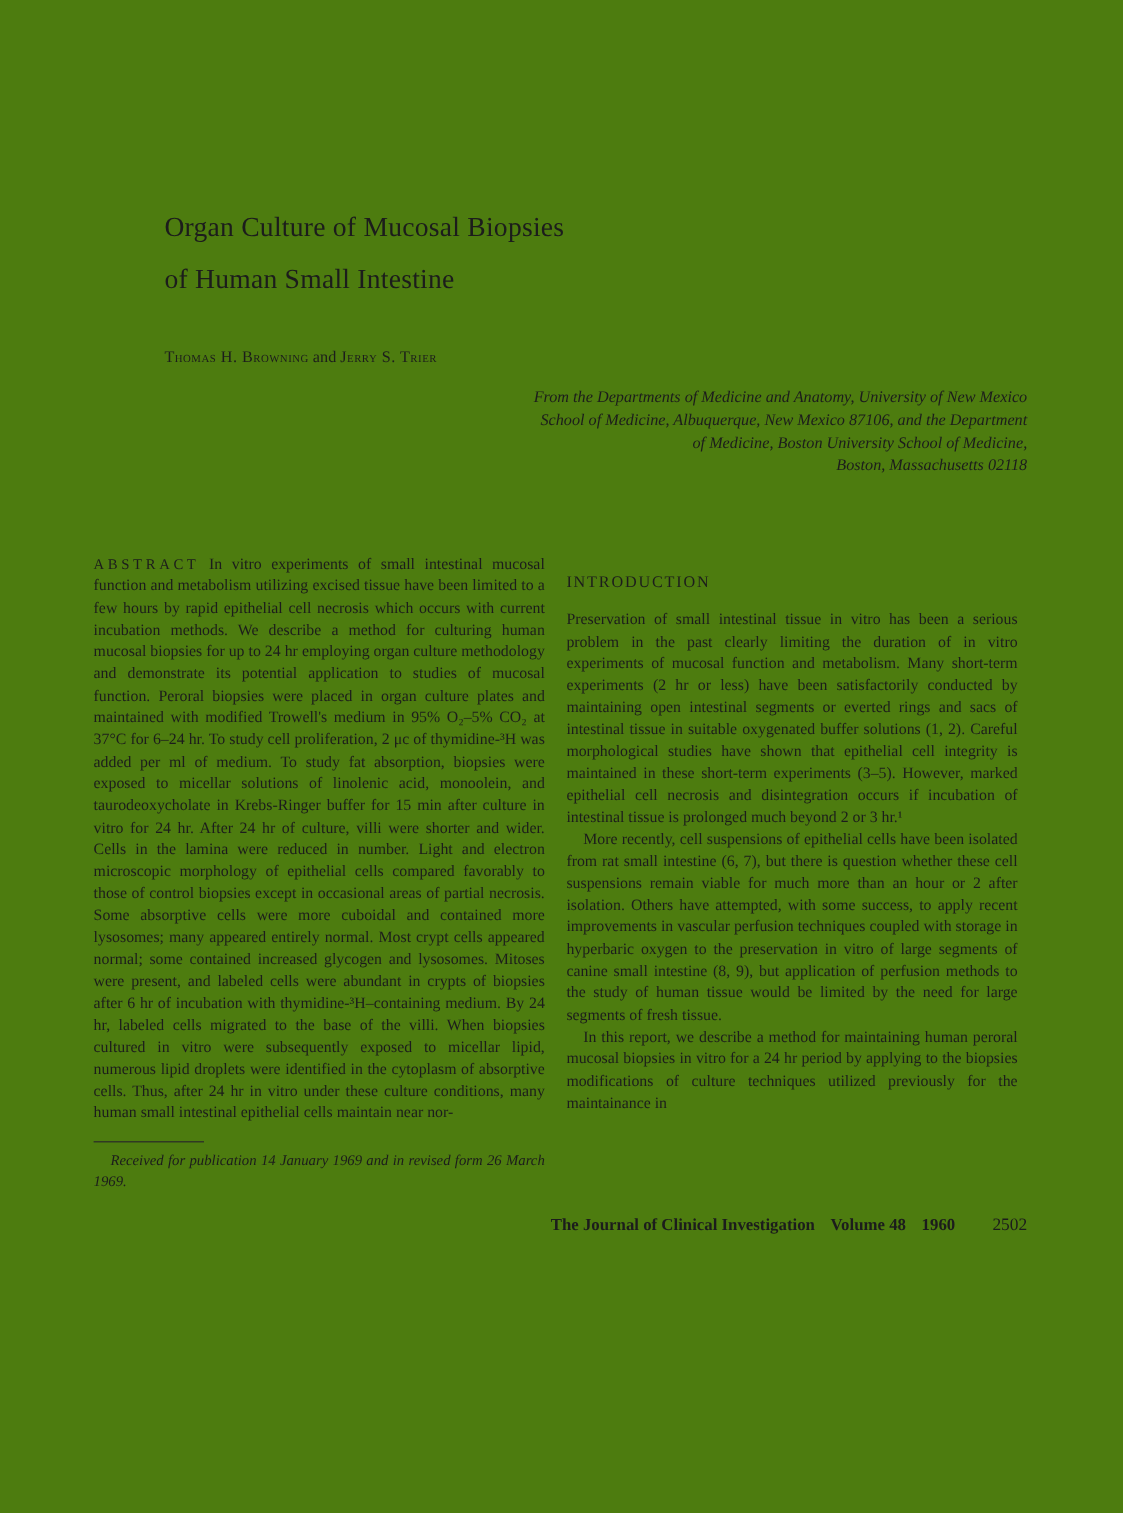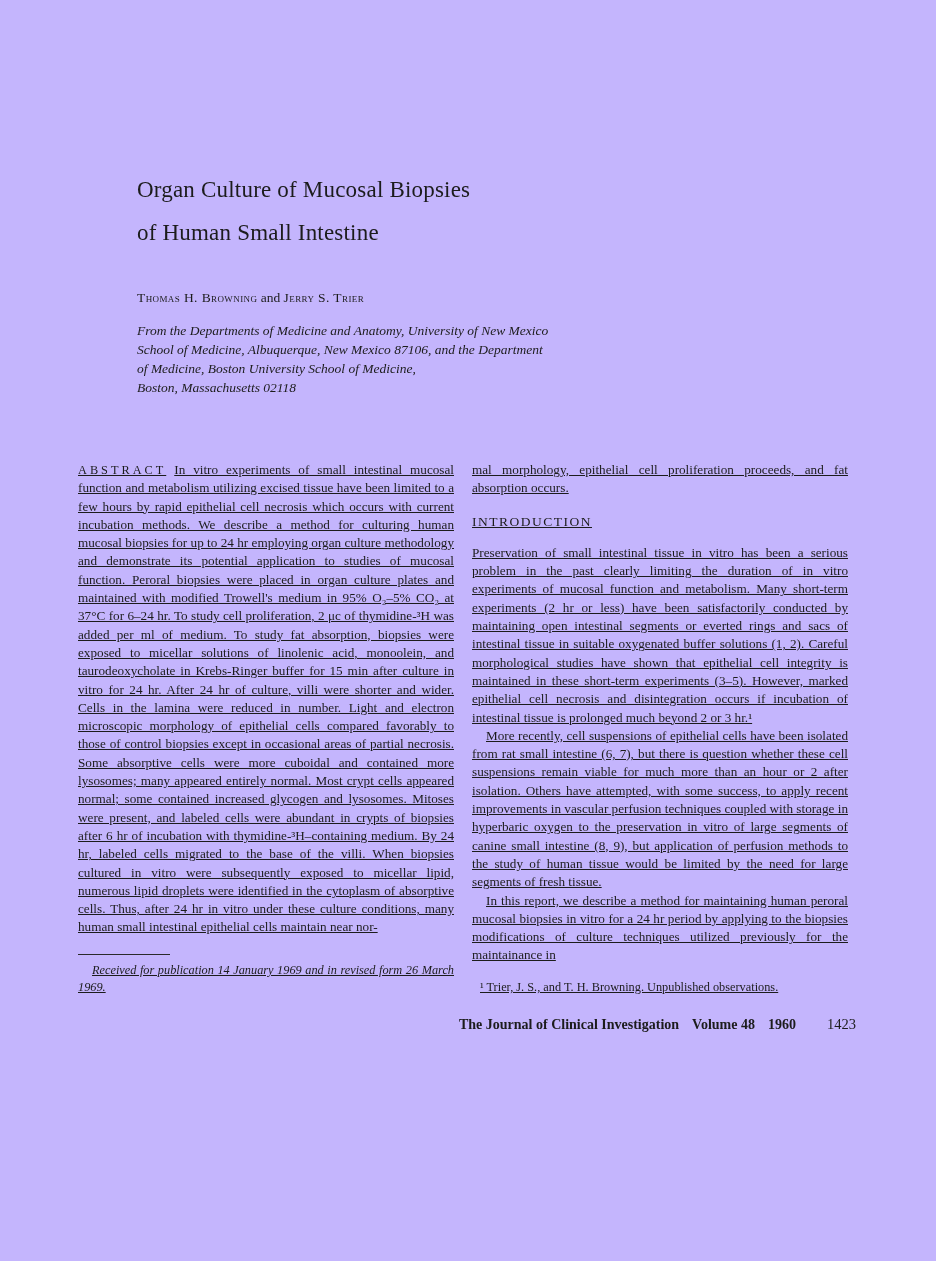--- a/index.html
+++ b/index.html
@@ -6,21 +6,21 @@
   html, body { background: #ffffff; }
   body {
     font-family: "Liberation Serif", "DejaVu Serif", serif;
     color: #1c1c1c;
   }
   .page {
     position: relative;
     width: 936px;
     height: 1261px;
     margin: 0 auto;
-    background: #c4b5fd;
+    background: #4d7c0f;
     padding: 0 80px 0 78px;
     overflow: hidden;
   }
   
   .title-block {
     margin-top: 168px;
     padding-left: 59px;
   }
   .paper-title {
     font-size: 23px;
@@ -33,27 +33,26 @@
     margin-top: 36px;
     font-size: 13.5px;
   }
   .smallcaps { font-variant: small-caps; letter-spacing: 0.4px; }
   .affiliation {
     margin-top: 15px;
     font-style: italic;
     font-size: 13.5px;
     line-height: 19px;
   }
-  .affiliation span { display: block; }
+  .affiliation span { display: block; text-align: right; }
   
   .columns {
     display: flex;
     gap: 18px;
     margin-top: 64px;
-    text-decoration: underline;
   }
   .col {
     width: 376px;
     font-size: 13.2px;
     line-height: 18.3px;
     text-align: justify;
     display: flex;
     flex-direction: column;
   }
   .col p { margin: 0; }
@@ -131,30 +130,28 @@
 
     <section class="col col-left">
       <p class="abstract"><span class="abstract-label">ABSTRACT</span><span>In vitro experiments of small intestinal mucosal function and metabolism utilizing excised tissue have been limited to a few hours by rapid epithelial cell necrosis which occurs with current incubation methods. We describe a method for culturing human mucosal biopsies for up to 24 hr employing organ culture methodology and demonstrate its potential application to studies of mucosal function. Peroral biopsies were placed in organ culture plates and maintained with modified Trowell's medium in 95% O₂–5% CO₂ at 37°C for 6–24 hr. To study cell proliferation, 2 μc of thymidine-³H was added per ml of medium. To study fat absorption, biopsies were exposed to micellar solutions of linolenic acid, monoolein, and taurodeoxycholate in Krebs-Ringer buffer for 15 min after culture in vitro for 24 hr. After 24 hr of culture, villi were shorter and wider. Cells in the lamina were reduced in number. Light and electron microscopic morphology of epithelial cells compared favorably to those of control biopsies except in occasional areas of partial necrosis. Some absorptive cells were more cuboidal and contained more lysosomes; many appeared entirely normal. Most crypt cells appeared normal; some contained increased glycogen and lysosomes. Mitoses were present, and labeled cells were abundant in crypts of biopsies after 6 hr of incubation with thymidine-³H–containing medium. By 24 hr, labeled cells migrated to the base of the villi. When biopsies cultured in vitro were subsequently exposed to micellar lipid, numerous lipid droplets were identified in the cytoplasm of absorptive cells. Thus, after 24 hr in vitro under these culture conditions, many human small intestinal epithelial cells maintain near nor-</span></p>
       <div class="footnote-block">
         <div class="footnote-rule"></div>
         <p class="received">Received for publication 14 January 1969 and in revised form 26 March 1969.</p>
       </div>
     </section>
 
     <section class="col col-right">
-      <p>mal morphology, epithelial cell proliferation proceeds, and fat absorption occurs.</p>
       <h2 class="intro-heading">INTRODUCTION</h2>
       <p>Preservation of small intestinal tissue in vitro has been a serious problem in the past clearly limiting the duration of in vitro experiments of mucosal function and metabolism. Many short-term experiments (2 hr or less) have been satisfactorily conducted by maintaining open intestinal segments or everted rings and sacs of intestinal tissue in suitable oxygenated buffer solutions (1, 2). Careful morphological studies have shown that epithelial cell integrity is maintained in these short-term experiments (3–5). However, marked epithelial cell necrosis and disintegration occurs if incubation of intestinal tissue is prolonged much beyond 2 or 3 hr.¹</p>
       <p class="indent">More recently, cell suspensions of epithelial cells have been isolated from rat small intestine (6, 7), but there is question whether these cell suspensions remain viable for much more than an hour or 2 after isolation. Others have attempted, with some success, to apply recent improvements in vascular perfusion techniques coupled with storage in hyperbaric oxygen to the preservation in vitro of large segments of canine small intestine (8, 9), but application of perfusion methods to the study of human tissue would be limited by the need for large segments of fresh tissue.</p>
       <p class="indent">In this report, we describe a method for maintaining human peroral mucosal biopsies in vitro for a 24 hr period by applying to the biopsies modifications of culture techniques utilized previously for the maintainance in</p>
-      <p class="footnote1">¹ Trier, J. S., and T. H. Browning. Unpublished observations.</p>
     </section>
 
   </main>
 
   <footer class="page-footer">
     <span class="journal">The Journal of Clinical Investigation</span>
     <span class="journal">Volume 48</span>
     <span class="journal">1960</span>
-    <span class="pagenum">1423</span>
+    <span class="pagenum">2502</span>
   </footer>
 
 </div>
 
 </body></html>

